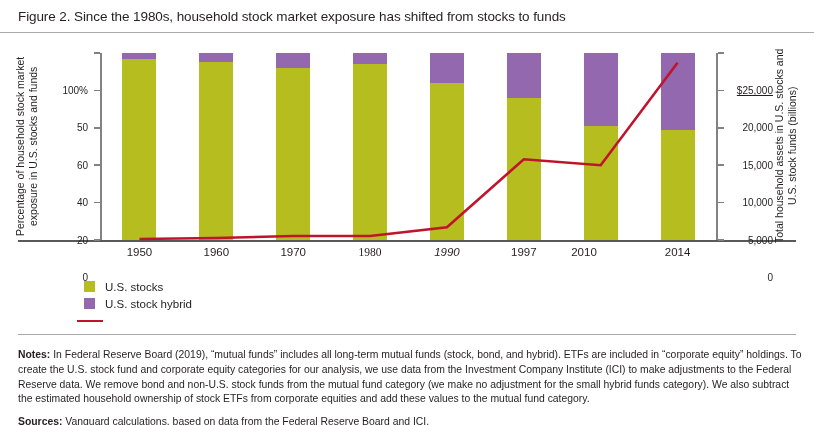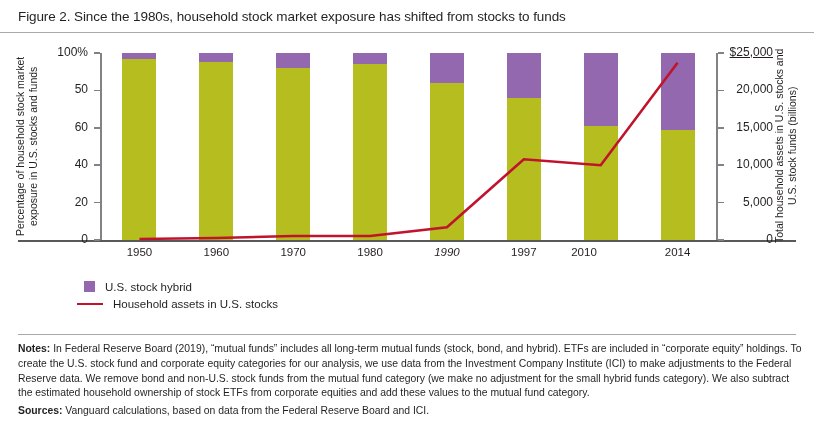--- a/index.html
+++ b/index.html
@@ -82,24 +82,25 @@
     position: absolute;
     width: 6px;
     height: 1.5px;
     background: #808285;
   }
   .tick.left  { left: 94px; }
   .tick.right { left: 718px; }
 
   .ytick-label {
     position: absolute;
-    font-size: 12px;
+    font-size: 10px;
     color: #231f20;
     text-align: right;
     white-space: nowrap;
+    margin-top: 40px;
   }
   .ytick-label.left  { right: 726px; }  
   .ytick-label.right { left: 727px; text-align: left; }
 
   .xtick-label {
     position: absolute;
     top: 208px;
     font-size: 11.5px;
     color: #231f20;
     text-align: center;
@@ -197,21 +198,21 @@
   }
   .notes {
     position: absolute;
     left: 18px;
     top: 340px;
     width: 784px;
     font-size: 10.4px;
     line-height: 14.8px;
     color: #231f20;
   }
-  .notes p { margin: 2px 0 3px 0; }
+  .notes p { margin: 8px 0 3px 0; }
   .notes b { font-weight: bold; }
 </style>
 </head>
 <body>
 
 <div class="fig-title">Figure 2. Since the 1980s, household stock market exposure has shifted from stocks to funds</div>
 <div class="title-rule"></div>
 
 <div id="chart-area">
 
@@ -247,21 +248,21 @@
       <div class="ytick-label right" style="top: 81.8px; width: 46px; text-align: right;">15,000</div>
       <div class="tick right" style="top: 51.65px;"></div>
       <div class="ytick-label right" style="top: 44.4px; width: 46px; text-align: right;">20,000</div>
       <div class="tick right" style="top: 14.25px;"></div>
       <div class="ytick-label right" style="top: 7px; width: 46px; text-align: right; text-decoration: underline;">$25,000</div>
     </div>
   <div id="x-ticks">
       <div class="xtick-label" style="left: 104.438px;">1950</div>
       <div class="xtick-label" style="left: 181.312px;">1960</div>
       <div class="xtick-label" style="left: 258.188px;">1970</div>
-      <div class="xtick-label" style="left: 335.062px;">1980</div>
+      <div class="xtick-label" style="left: 335.062px; font-family: Liberation Serif, serif;">1980</div>
       <div class="xtick-label" style="left: 411.938px; font-style: italic;">1990</div>
       <div class="xtick-label" style="left: 488.812px;">1997</div>
       <div class="xtick-label" style="left: 549px;">2010</div>
       <div class="xtick-label" style="left: 642.562px;">2014</div>
     </div>
 
   <div class="plot">
     <div id="bars">
         <div class="bar" style="left: 21.4375px; width: 34px; height: 187px;">
           <div class="seg-stocks" style="height: 181.39px; background: rgb(181, 189, 31);"></div>
@@ -295,27 +296,30 @@
           <div class="seg-stocks" style="height: 110.33px; background: rgb(181, 189, 31);"></div>
           <div class="seg-funds" style="height: 76.67px; bottom: 110.33px; background: rgb(147, 104, 174);"></div>
         </div>
       </div>
     <svg class="line-overlay" id="line-svg" width="615" height="187">
         <polyline points="38.44,186.03 115.31,184.98 192.19,183.04 269.06,183.04 345.94,174.28 422.81,106.22 499.69,112.20 576.56,9.72" fill="none" stroke="#c0142d" stroke-width="2.6" stroke-linejoin="miter" stroke-linecap="butt"></polyline>
       </svg>
   </div>
 
   <div class="legend" id="legend">
+      <div class="legend-row">
+        <span class="swatch stocks" style="background: rgb(181, 189, 31);"></span>
+        <span class="legend-label">U.S. stocks</span>
+      </div>
       <div class="legend-row">
         <span class="swatch funds" style="background: rgb(147, 104, 174);"></span>
         <span class="legend-label">U.S. stock hybrid</span>
       </div>
       <div class="legend-row">
         <span class="swatch line" style="border-top-color: rgb(192, 20, 45);"></span>
-        <span class="legend-label">Household assets in U.S. stocks</span>
       </div>
     </div>
 </div>
 
 <div class="notes-rule"></div>
 <div class="notes">
   <p><b>Notes:</b><span> In Federal Reserve Board (2019), “mutual funds” includes all long-term mutual funds (stock, bond, and hybrid). ETFs are included in “corporate equity” holdings. To create the U.S. stock fund and corporate equity categories for our analysis, we use data from the Investment Company Institute (ICI) to make adjustments to the Federal Reserve data. We remove bond and non-U.S. stock funds from the mutual fund category (we make no adjustment for the small hybrid funds category). We also subtract the estimated household ownership of stock ETFs from corporate equities and add these values to the mutual fund category.</span></p>
   <p><b>Sources:</b><span> Vanguard calculations, based on data from the Federal Reserve Board and ICI.</span></p>
 </div>
 

